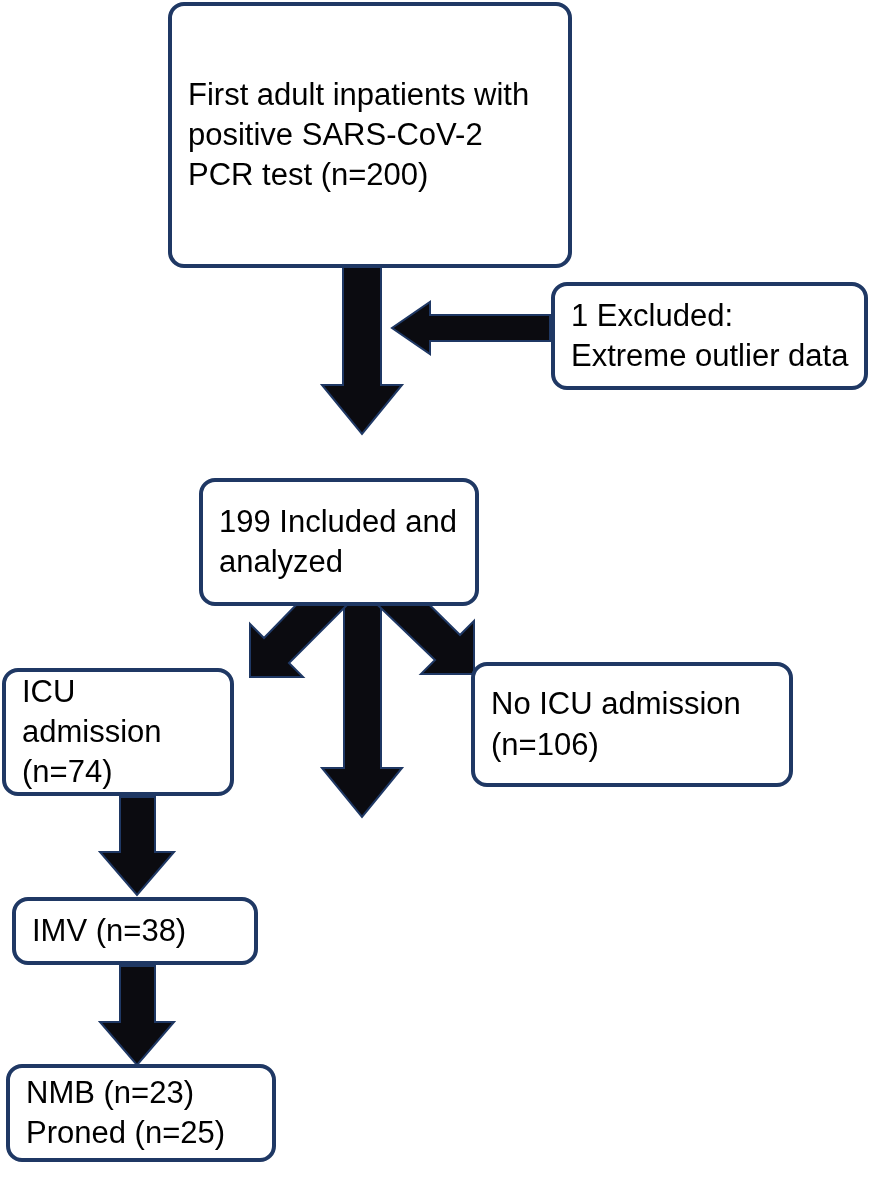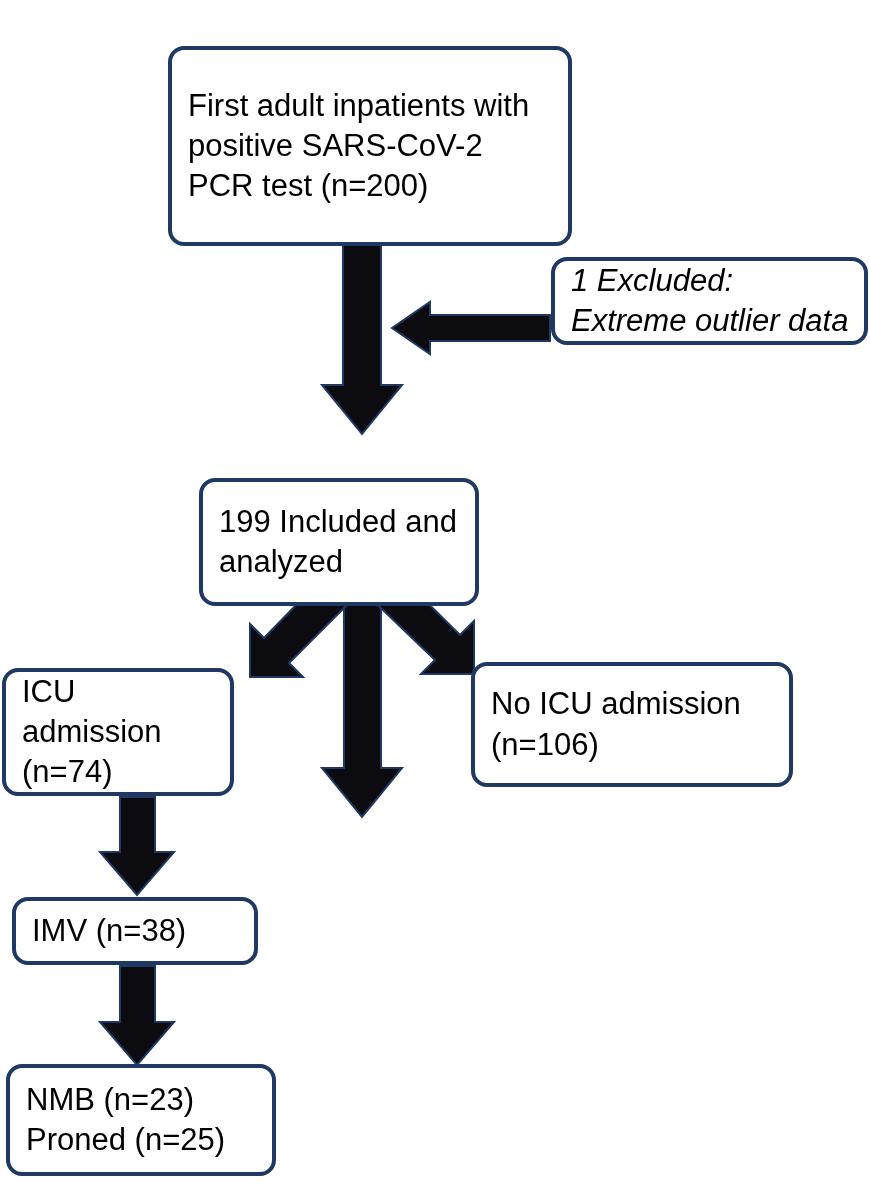--- a/index.html
+++ b/index.html
@@ -69,25 +69,25 @@
 
     <polygon class="arrow-shape" points="338,562 364,588 289,663 303,677 250,677 250,624 264,638"></polygon>
 
     <polygon class="arrow-shape" points="386,562 360,588 435,660 421,674 474,674 474,621 460,635"></polygon>
 
     <polygon class="arrow-shape" points="120,797 155,797 155,852 174,852 137,895 100,852 120,852"></polygon>
 
     <polygon class="arrow-shape" points="120,966 155,966 155,1022 174,1022 137,1065 100,1022 120,1022"></polygon>
   </svg>
 
-  <div class="node" style="left:168px; top:2px; width:404px; height:200px;margin-top:44px;">
+  <div class="node" style="left:168px; top:2px; width:404px; height:266px;">
     <span class="node-text">First adult inpatients with positive SARS-CoV-2 PCR test (n=200)</span>
   </div>
 
-  <div class="node" style="left:551px; top:257px; width:317px; height:88px;font-style:italic;">
+  <div class="node" style="left:551px; top:282px; width:317px; height:108px;">
     <span class="node-text">1 Excluded:
 Extreme outlier data</span>
   </div>
 
   <div class="node" style="left:199px; top:432px; width:280px; height:128px;margin-top:46px;">
     <span class="node-text">199 Included and analyzed</span>
   </div>
 
   <div class="node" style="left:2px; top:668px; width:232px; height:128px;">
     <span class="node-text">ICU admission (n=74)</span>
@@ -95,18 +95,18 @@
 
   <div class="node" style="left:471px; top:662px; width:322px; height:125px;">
     <span class="node-text">No ICU admission (n=106)</span>
   </div>
 
 
   <div class="node" style="left:12px; top:897px; width:246px; height:68px;">
     <span class="node-text">IMV (n=38)</span>
   </div>
 
-  <div class="node" style="left:6px; top:1064px; width:270px; height:112px;">
+  <div class="node" style="left:6px; top:1064px; width:270px; height:98px;">
     <span class="node-text">NMB (n=23)
 Proned (n=25)</span>
   </div>
 
 </div>
 
 </body></html>

